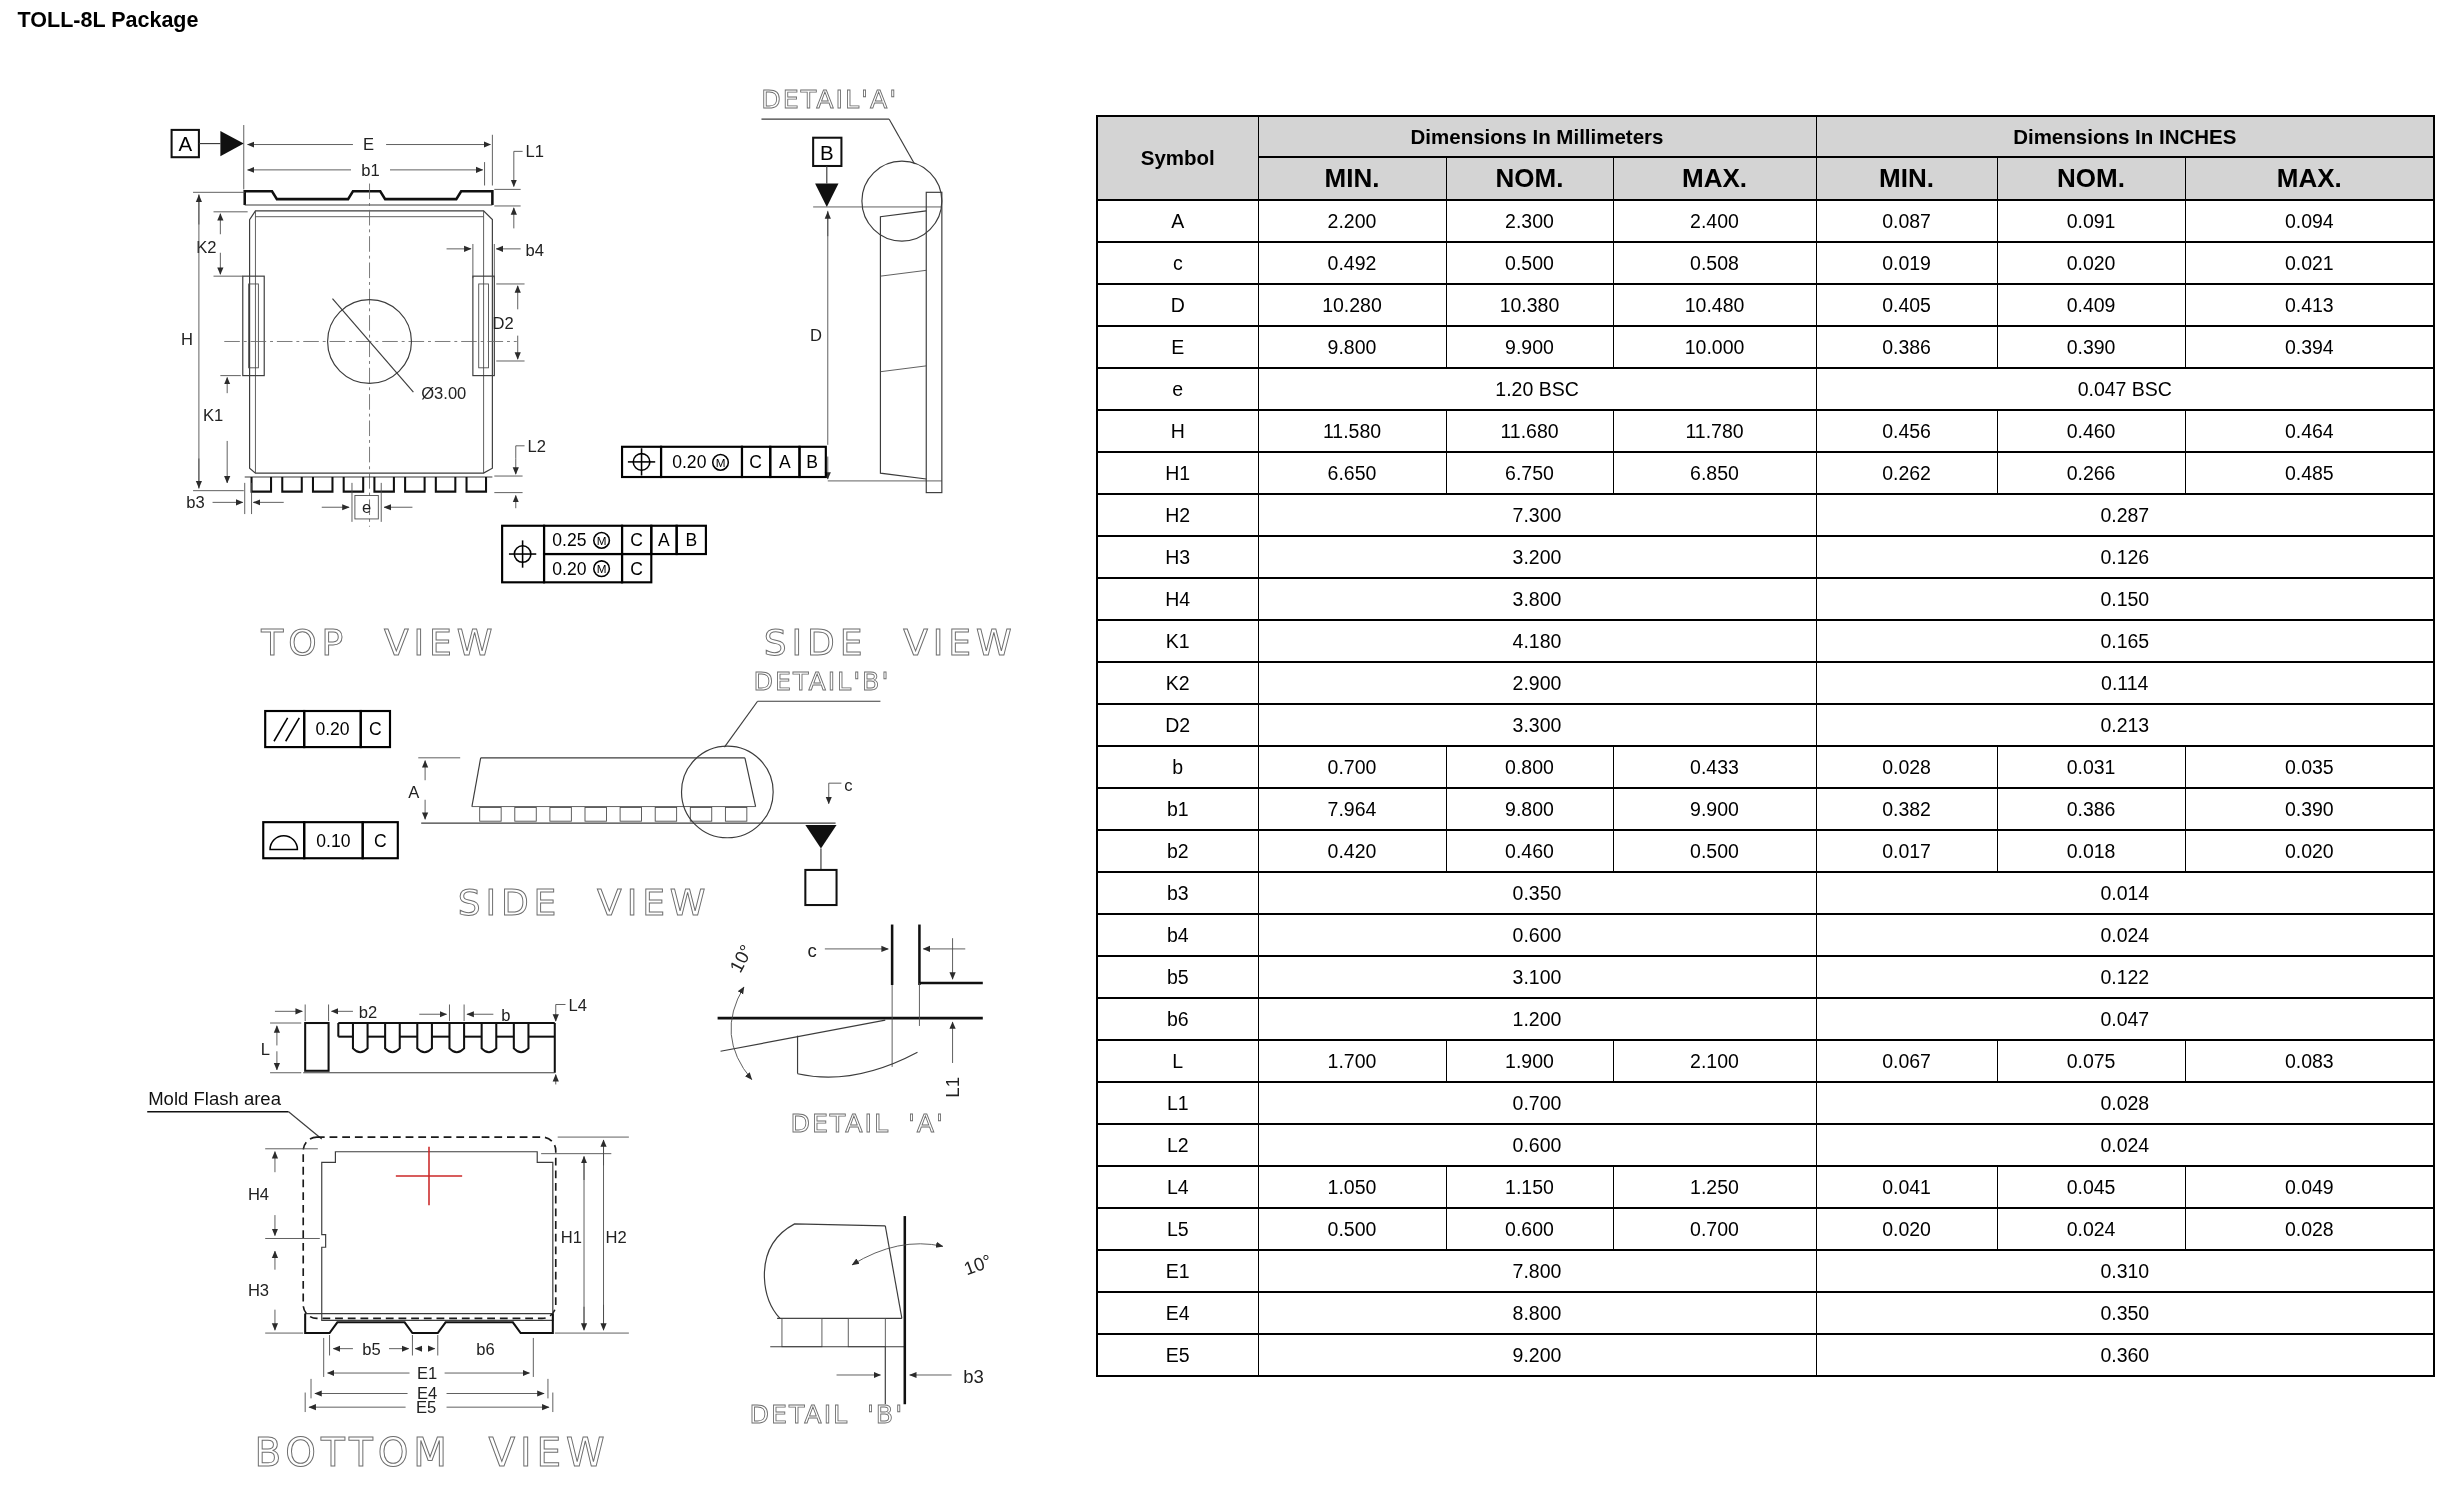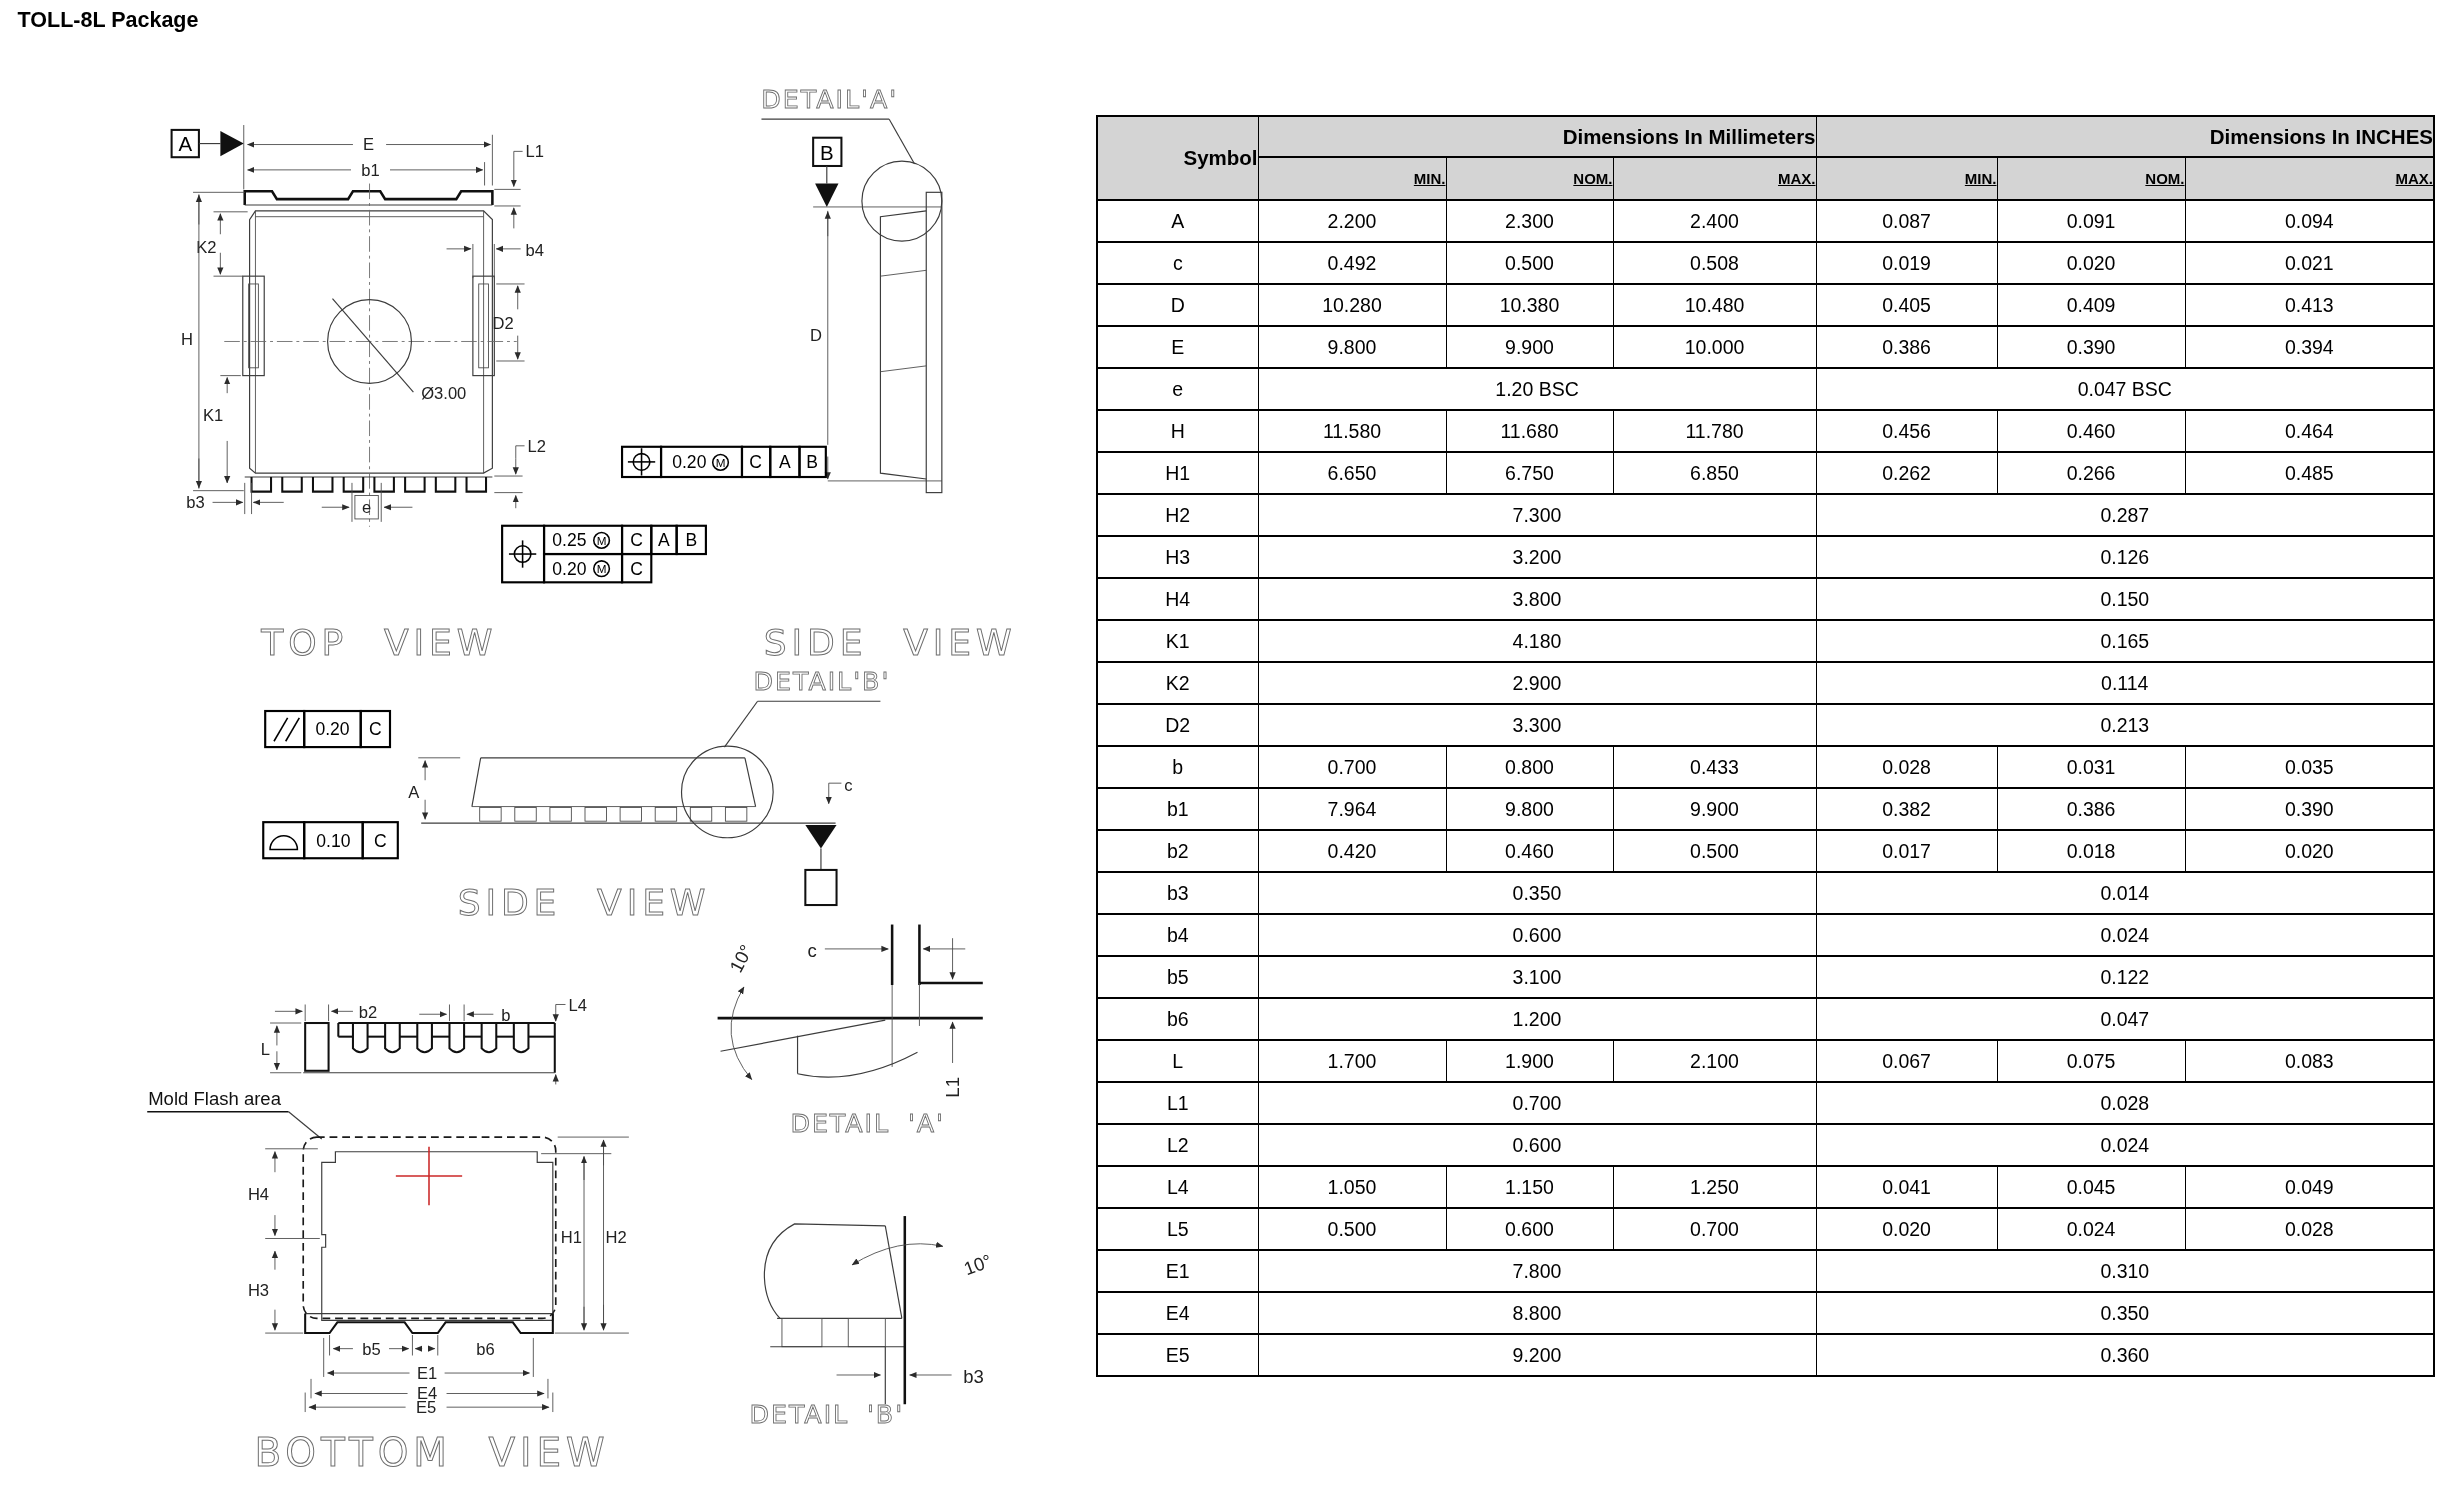--- a/index.html
+++ b/index.html
@@ -29,23 +29,23 @@
             stroke-width:0.9;letter-spacing:2px;word-spacing:8px;}
   text.note{font-family:"Liberation Sans",sans-serif;font-size:19px;fill:#111;}
 
   
   #dim-table{position:absolute;left:1096px;top:115px;border-collapse:collapse;table-layout:fixed;
              width:1337px;font-family:"Liberation Sans",sans-serif;}
   #dim-table th,#dim-table td{border-top:2px solid #000;border-bottom:2px solid #000;
              border-left:1.6px solid #000;border-right:1.6px solid #000;
              text-align:center;vertical-align:middle;padding:0;color:#000;}
   #dim-table{border:2.9px solid #000;}
-  #dim-table thead th{background:#d4d4d4;font-weight:bold;text-align:right;}
+  #dim-table thead th{background:#d4d4d4;font-weight:bold;}
   #dim-table thead tr:first-child th{font-size:20.5px;height:39px;}
-  #dim-table thead tr:last-child th{font-size:15px;height:41px;border-bottom:2.9px solid #000;text-decoration:underline;}
+  #dim-table thead tr:last-child th{font-size:26px;height:41px;border-bottom:2.9px solid #000;}
   #dim-table td{font-size:19.5px;height:40px;background:#fff;}
   #dim-table td.symc{font-size:19.5px;}
 </style>
 </head>
 <body>
 
 <div id="page">
 
   <div id="page-title">TOLL-8L Package</div>
 

